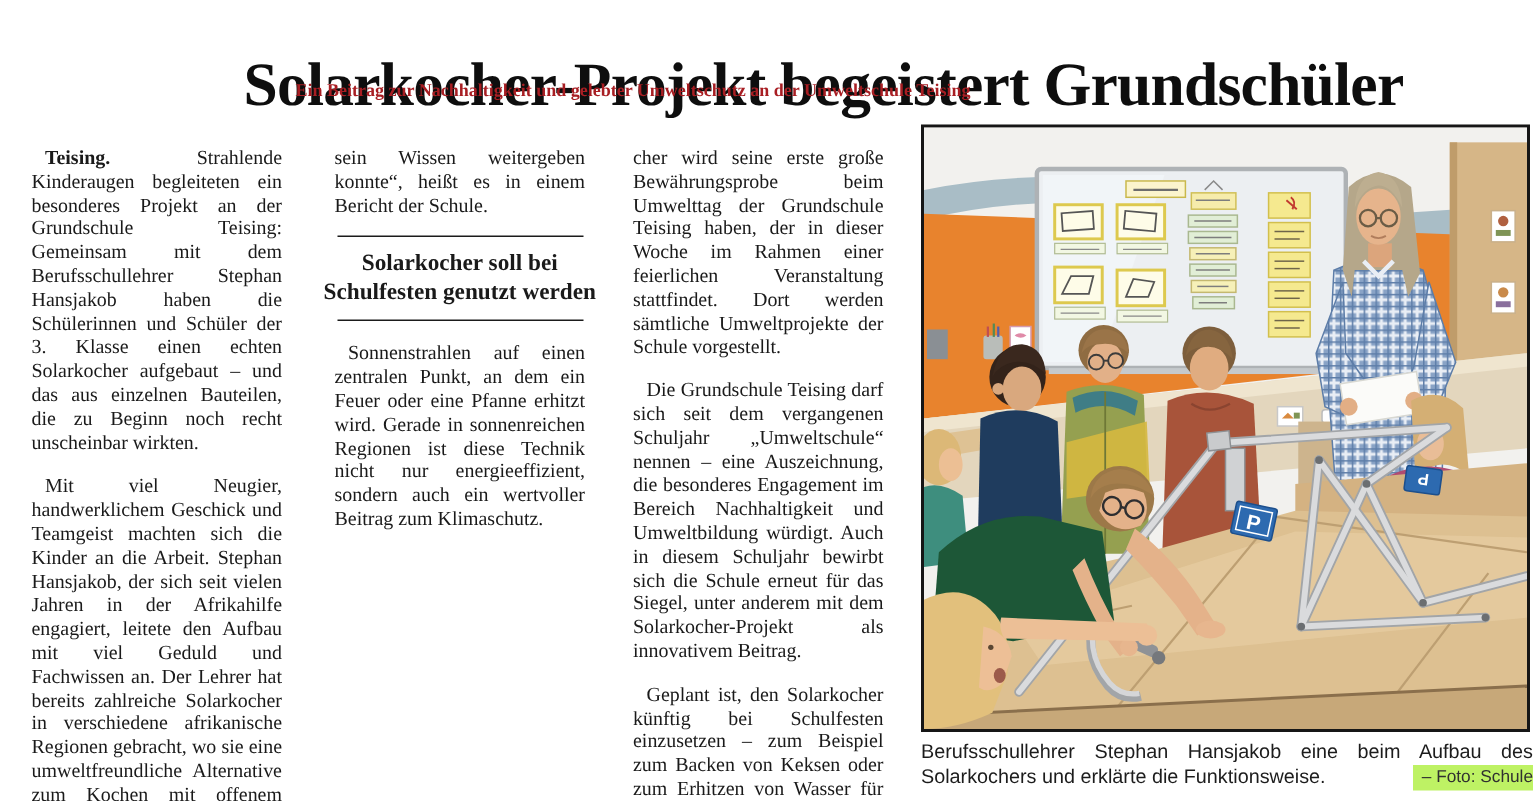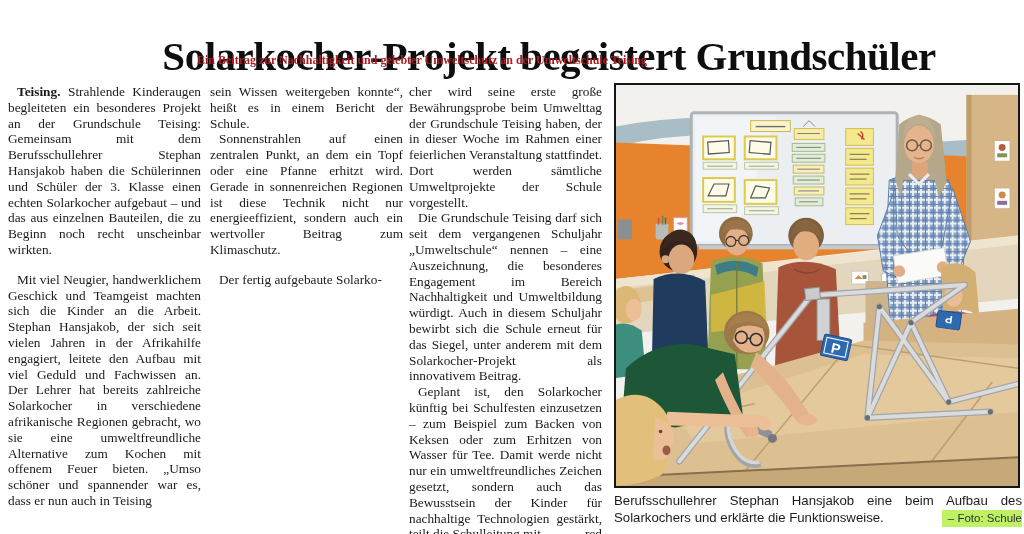--- a/index.html
+++ b/index.html
@@ -16,21 +16,21 @@
     font-size:12px;font-weight:bold;color:#a81e23;
   }
   .col{
     position:absolute;top:84px;width:193px;
     font-size:13.3px;line-height:15.8px;text-align:justify;
     hyphens:auto;-webkit-hyphens:auto;
   }
   #col1{left:8px}
   #col2{left:210px}
   #col3{left:409px}
-  .col p{margin:0;text-indent:9px}
+  .col p{margin:13px;text-indent:9px}
   .col p.cont{text-indent:0}
   .col p.gap{margin-top:14px}
   .lead{font-weight:bold}
   .subhead-block{margin:13px 0 12px 0;text-align:center}
   .subhead-rule{width:164px;border-top:1.4px solid #1b1b1b;margin:0 auto;height:0}
   .subhead-text{font-size:15.5px;font-weight:bold;line-height:19px;padding:8px 0 9px 0}
   .signoff{float:right}
   .photo-frame{
     position:absolute;left:614px;top:83px;width:406px;height:405px;
     border:2px solid #161616;box-sizing:border-box;background:#f2f1ee;
@@ -53,22 +53,29 @@
 <h1 class="headline">Solarkocher-Projekt begeistert Grundschüler</h1>
 <div class="subheadline">Ein Beitrag zur Nachhaltigkeit und gelebter Umweltschutz an der Umweltschule Teising</div>
 
 <div class="col" id="col1">
   <p><span class="lead">Teising.</span> <span>Strahlende Kinderaugen begleiteten ein besonderes Projekt an der Grundschule Teising: Gemeinsam mit dem Berufsschullehrer Stephan Hansjakob haben die Schülerinnen und Schüler der 3. Klasse einen echten Solarkocher aufgebaut – und das aus einzelnen Bauteilen, die zu Beginn noch recht unscheinbar wirkten.</span></p>
   <p class="gap">Mit viel Neugier, handwerklichem Geschick und Teamgeist machten sich die Kinder an die Arbeit. Stephan Hansjakob, der sich seit vielen Jahren in der Afrikahilfe engagiert, leitete den Aufbau mit viel Geduld und Fachwissen an. Der Lehrer hat bereits zahlreiche Solarkocher in verschiedene afrikanische Regionen gebracht, wo sie eine umweltfreundliche Alternative zum Kochen mit offenem Feuer bieten. „Umso schöner und spannender war es, dass er nun auch in Teising</p>
 </div>
 
 <div class="col" id="col2">
   <p class="cont">sein Wissen weitergeben konnte“, heißt es in einem Bericht der Schule.</p>
-  <p>Sonnenstrahlen auf einen zentralen Punkt, an dem ein Topf oder eine Pfanne erhitzt wird. Gerade in sonnenreichen Regionen ist diese Technik nicht nur energieeffizient, sondern auch ein wertvoller Beitrag zum Klimaschutz.</p>
-  <p class="gap">Der fertig aufgebaute Solarko-</p>
+  <div class="subhead-block">
+    <div class="subhead-rule"></div>
+    <div class="subhead-text">
+      <div>Solarkocher soll bei</div>
+      <div>Schulfesten genutzt werden</div>
+    </div>
+    <div class="subhead-rule"></div>
+  </div>
+  <p>Sonnenstrahlen auf einen zentralen Punkt, an dem ein Feuer oder eine Pfanne erhitzt wird. Gerade in sonnenreichen Regionen ist diese Technik nicht nur energieeffizient, sondern auch ein wertvoller Beitrag zum Klimaschutz.</p>
 </div>
 
 <div class="col" id="col3">
   <p class="cont">cher wird seine erste große Bewährungsprobe beim Umwelttag der Grundschule Teising haben, der in dieser Woche im Rahmen einer feierlichen Veranstaltung stattfindet. Dort werden sämtliche Umweltprojekte der Schule vorgestellt.</p>
   <p>Die Grundschule Teising darf sich seit dem vergangenen Schuljahr „Umweltschule“ nennen – eine Auszeichnung, die besonderes Engagement im Bereich Nachhaltigkeit und Umweltbildung würdigt. Auch in diesem Schuljahr bewirbt sich die Schule erneut für das Siegel, unter anderem mit dem Solarkocher-Projekt als innovativem Beitrag.</p>
   <p><span>Geplant ist, den Solarkocher künftig bei Schulfesten einzusetzen – zum Beispiel zum Backen von Keksen oder zum Erhitzen von Wasser für Tee. Damit werde nicht nur ein umweltfreundliches Zeichen gesetzt, sondern auch das Bewusstsein der Kinder für nachhaltige Technologien gestärkt, teilt die Schulleitung mit.</span> <span class="signoff">– red</span></p>
 </div>
 
 <div class="photo-frame">
 <svg width="402" height="401" viewBox="0 0 406 405" preserveAspectRatio="none">

